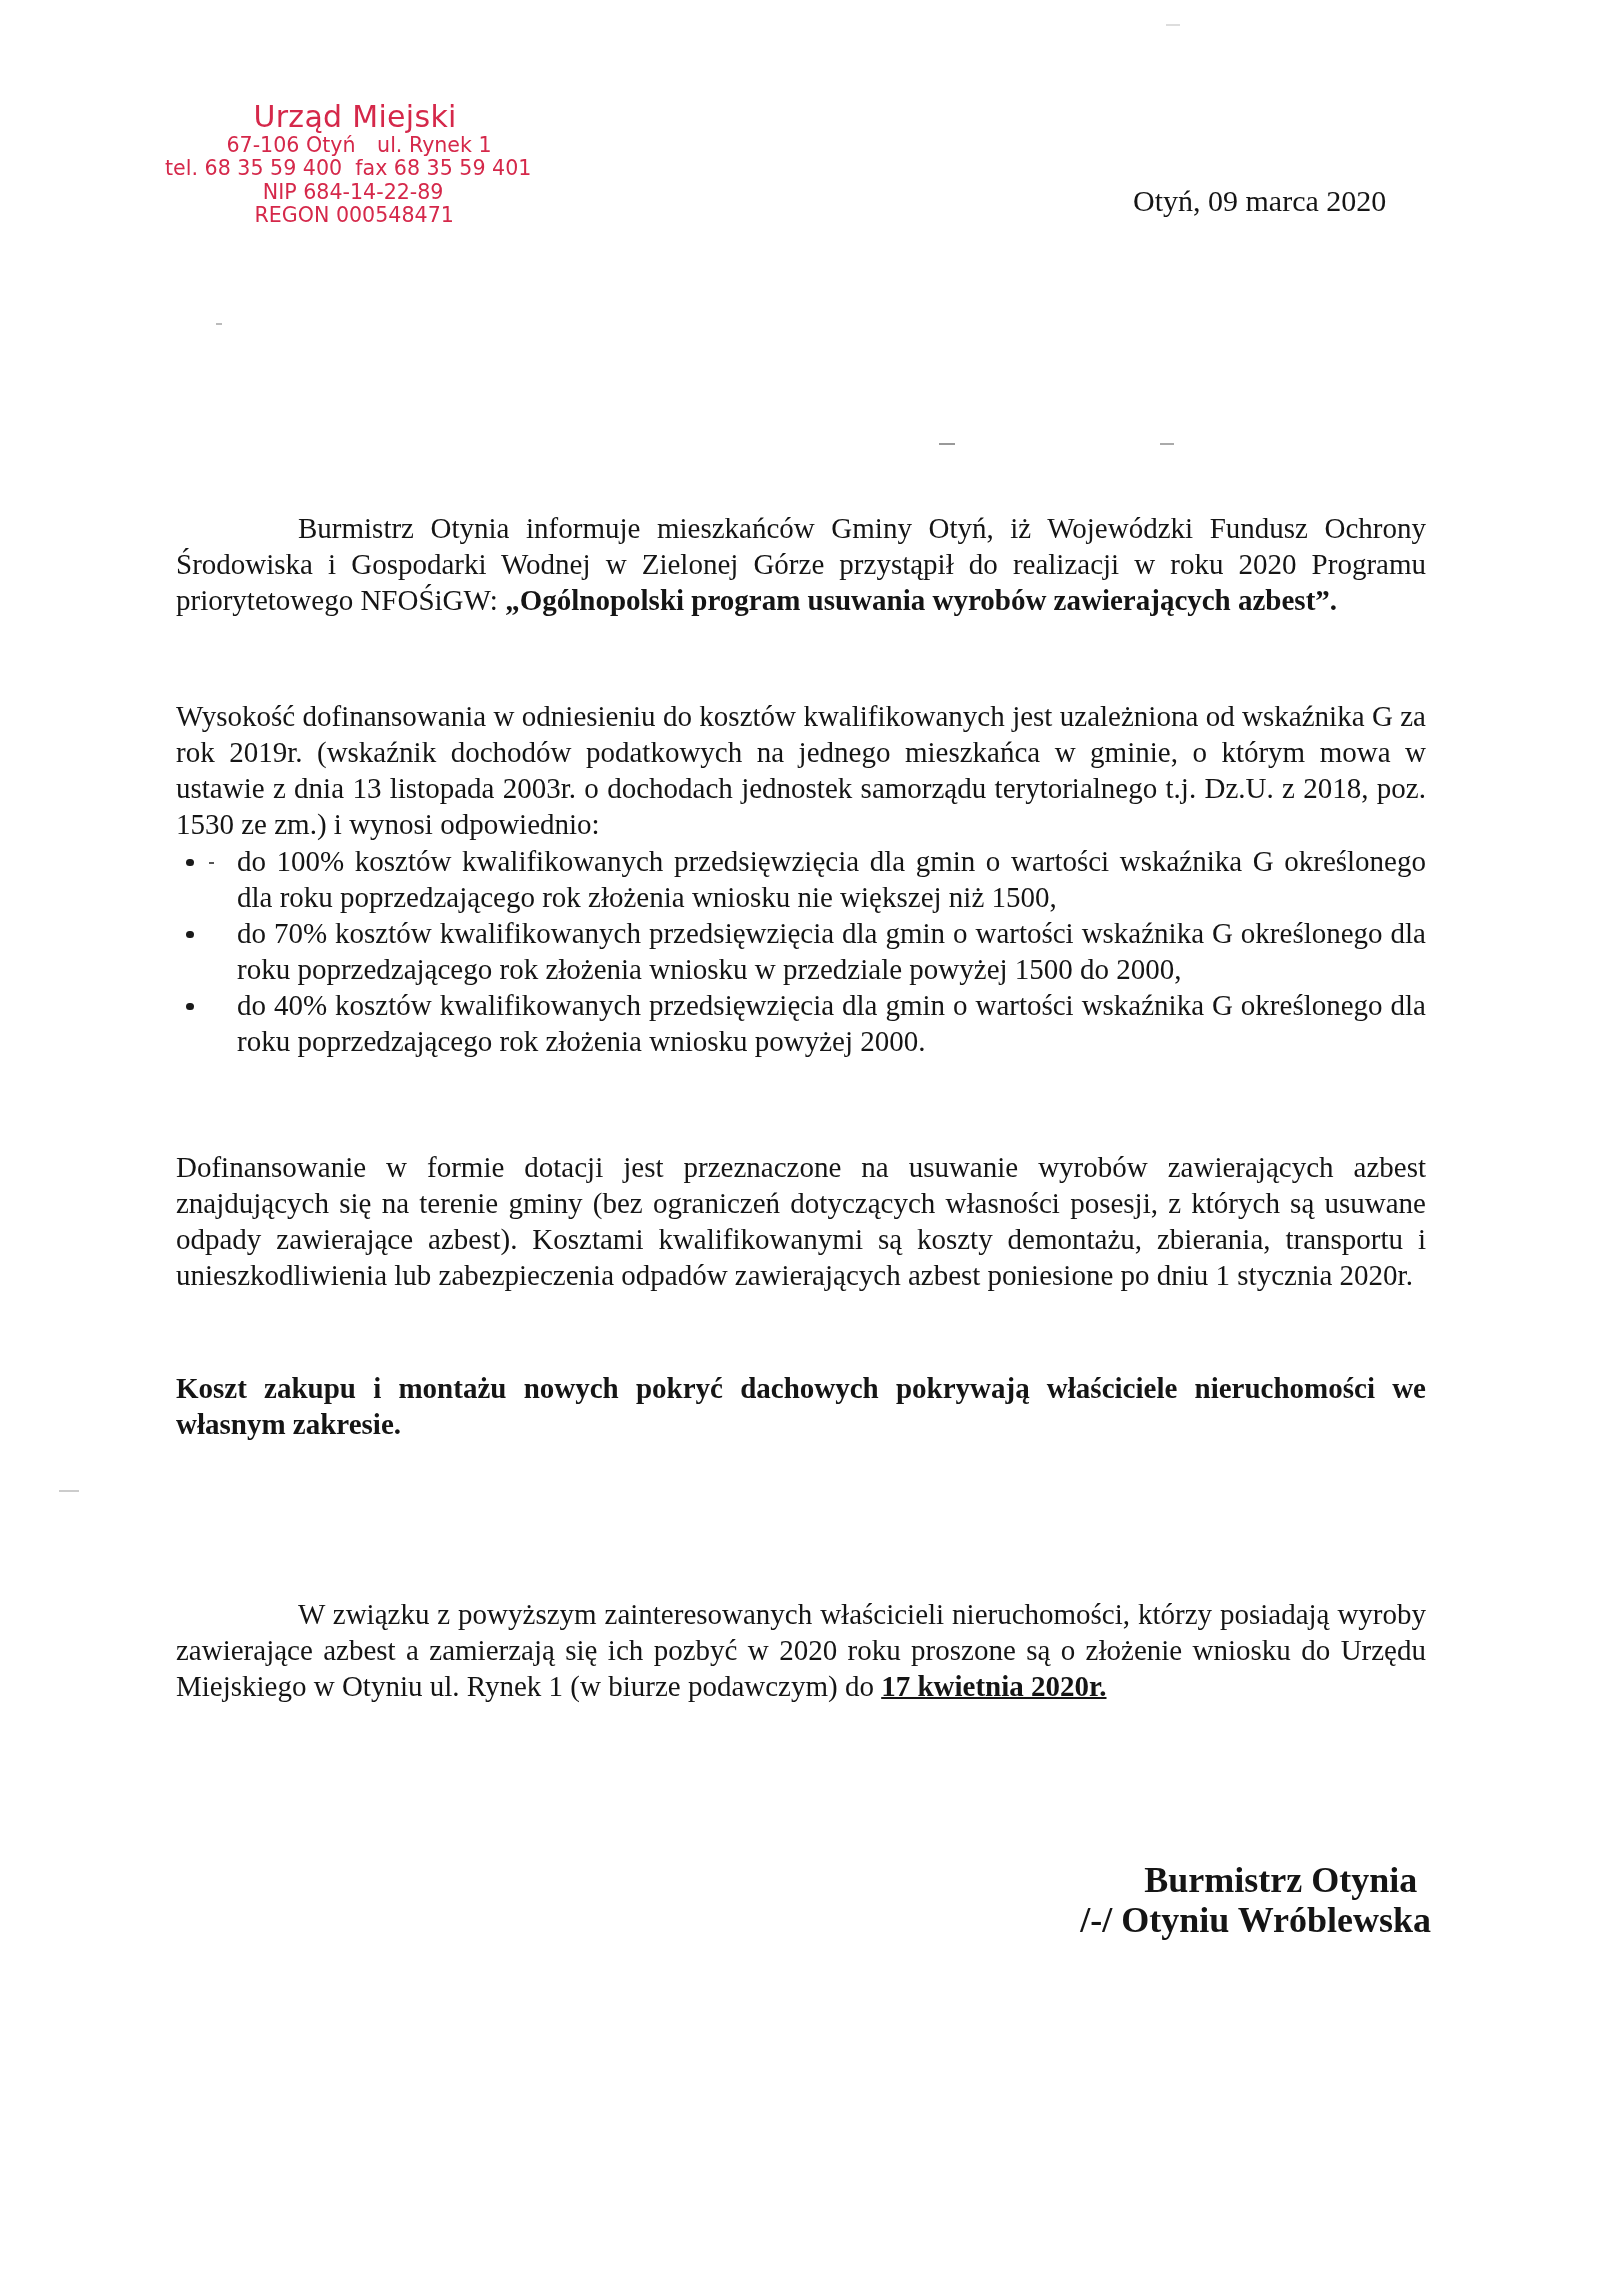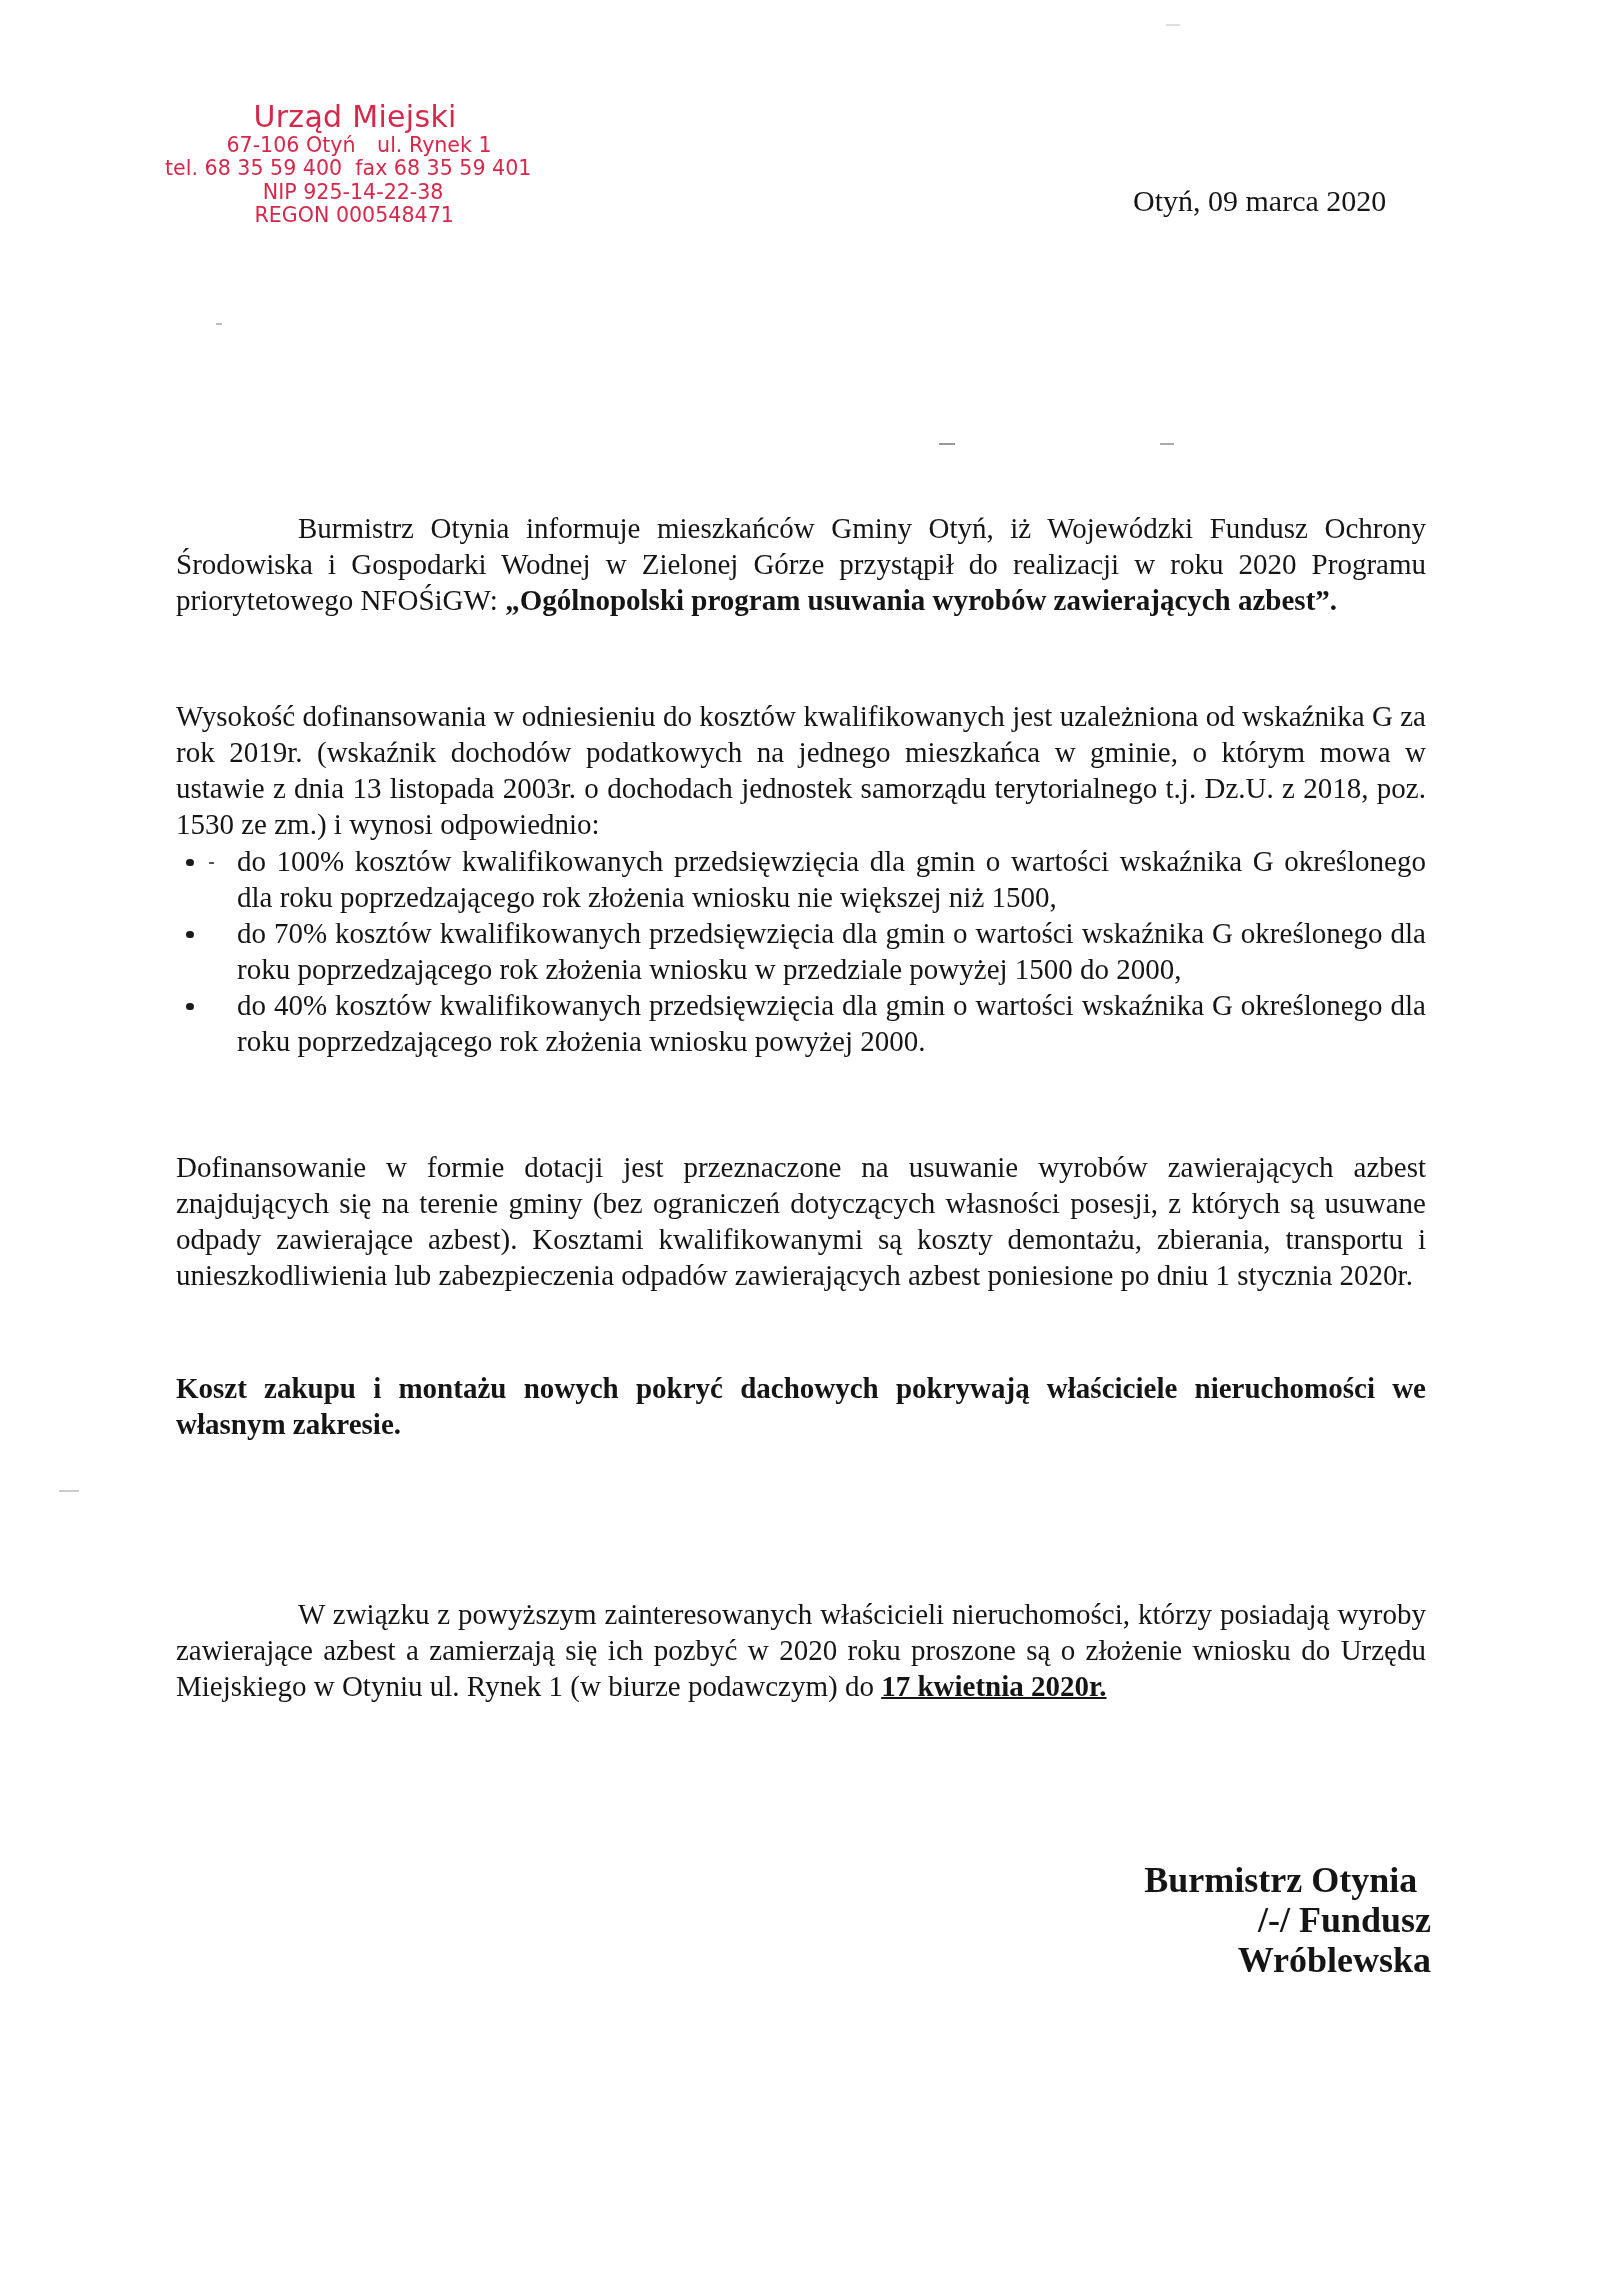--- a/index.html
+++ b/index.html
@@ -148,21 +148,21 @@
   </style>
 </head>
 <body>
 
 <div class="page">
 
   <div class="stamp">
     <span class="s-title">Urząd Miejski</span>
     <span class="s-line addr"><span>67-106 Otyń</span><span class="gap"></span><span>ul. Rynek 1</span></span>
     <span class="s-line tel"><span>tel. 68 35 59 400</span>&nbsp;&nbsp;<span>fax 68 35 59 401</span></span>
-    <span class="s-line nip">NIP 925-14-22-38</span>
+    <span class="s-line nip">NIP 684-14-22-89</span>
     <span class="s-line regon">REGON 000548471</span>
   </div>
 
   <div class="date">Otyń, 09 marca 2020</div>
 
 
   <div class="body-text p1">
     <p class="indent"><span>Burmistrz Otynia informuje mieszkańców Gminy Otyń, iż Wojewódzki Fundusz Ochrony Środowiska i Gospodarki Wodnej w Zielonej Górze przystąpił do realizacji w roku 2020 Programu priorytetowego  NFOŚiGW: </span><span class="b">„Ogólnopolski program usuwania wyrobów zawierających azbest”.</span></p>
   </div>
 
@@ -193,21 +193,21 @@
   <div class="body-text p4">
     <p class="b">Koszt zakupu i montażu nowych pokryć dachowych pokrywają właściciele nieruchomości we własnym zakresie.</p>
   </div>
 
   <div class="body-text p5">
     <p class="indent"><span>W związku z powyższym zainteresowanych właścicieli nieruchomości, którzy posiadają wyroby zawierające azbest a zamierzają się ich pozbyć w 2020 roku proszone są o złożenie wniosku do Urzędu Miejskiego w Otyniu ul. Rynek 1 (w biurze podawczym) do </span><span class="b u">17 kwietnia 2020r.</span></p>
   </div>
 
   <div class="signature">
     <span class="sig-title">Burmistrz Otynia</span>
-    <span>/-/ Fundusz Wróblewska</span>
+    <span>/-/ Otyniu Wróblewska</span>
   </div>
 
   <div class="speck" style="left:216px;top:323px;width:5.9px;background:#bbb;"></div>
   <div class="speck" style="left:939px;top:443px;width:15.7px;background:#999;"></div>
   <div class="speck" style="left:1160px;top:443px;width:13.7px;background:#aaa;"></div>
   <div class="speck" style="left:59px;top:1490px;width:19.6px;background:#ccc;"></div>
   <div class="speck" style="left:1166px;top:23.5px;width:13.7px;background:#ddd;"></div>
 </div>
 
 

